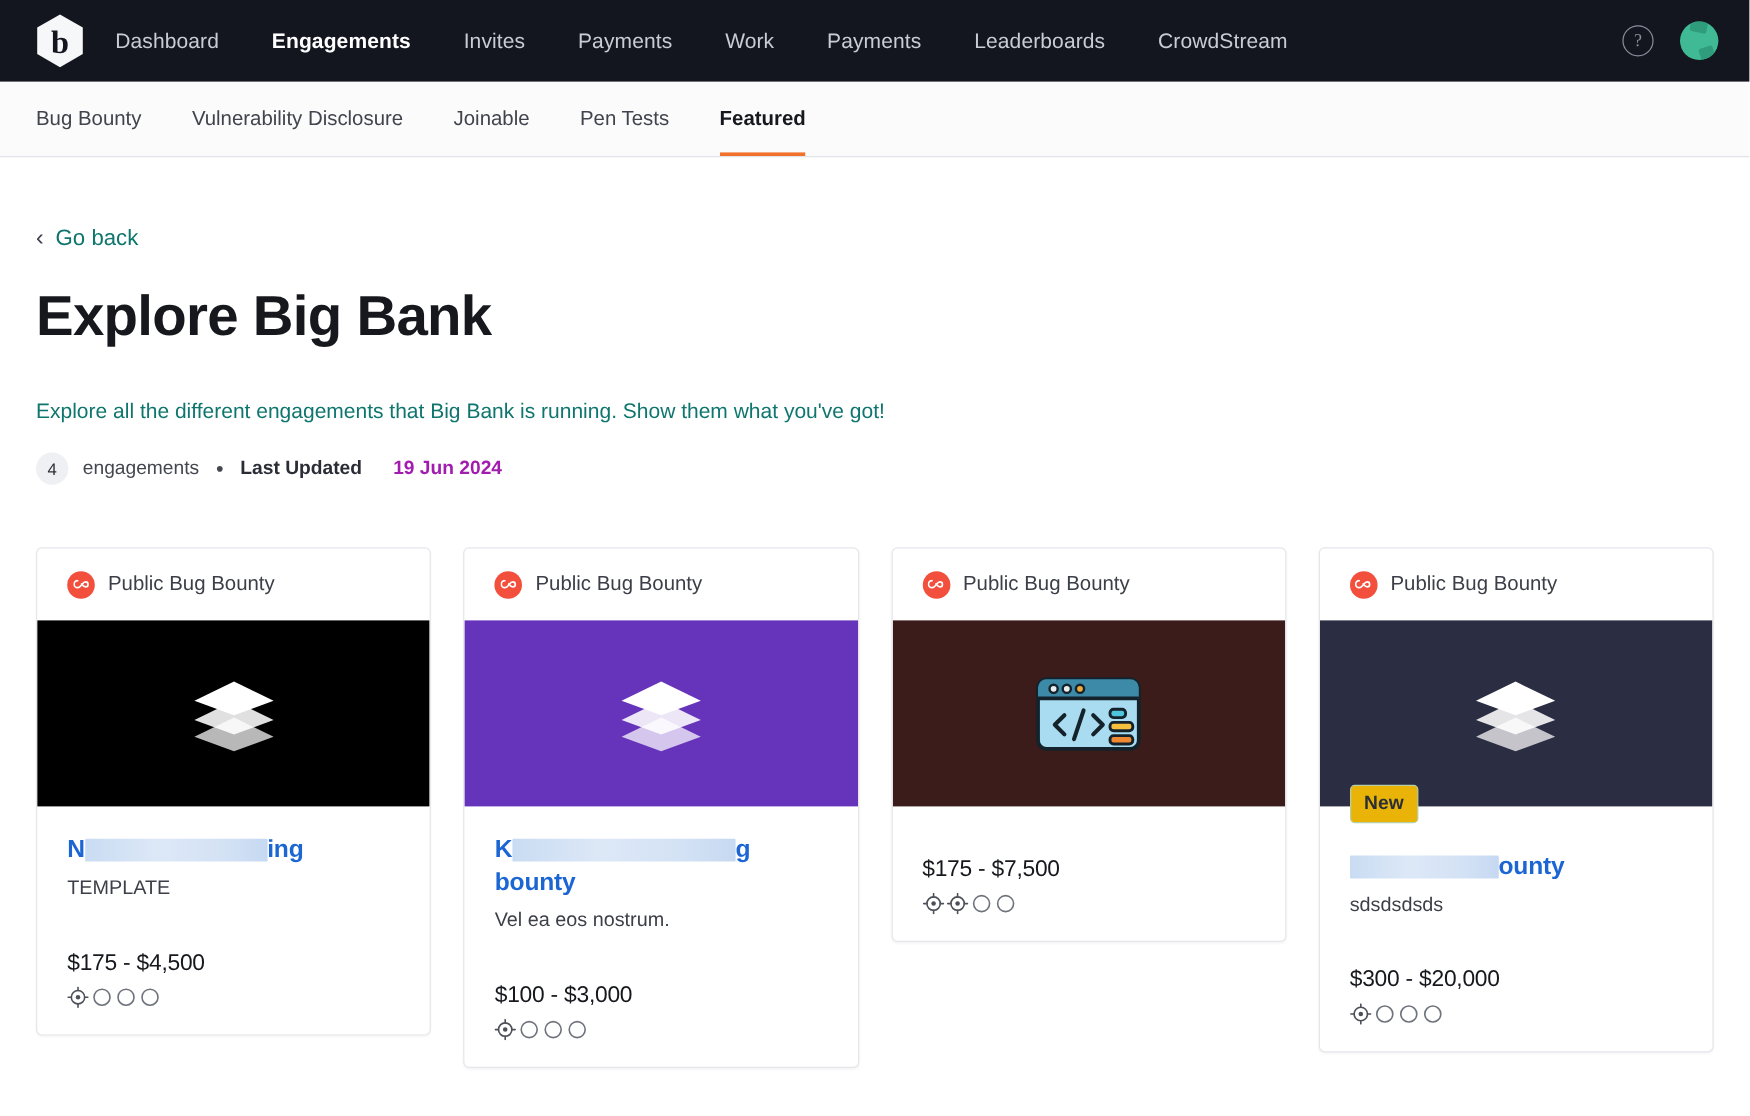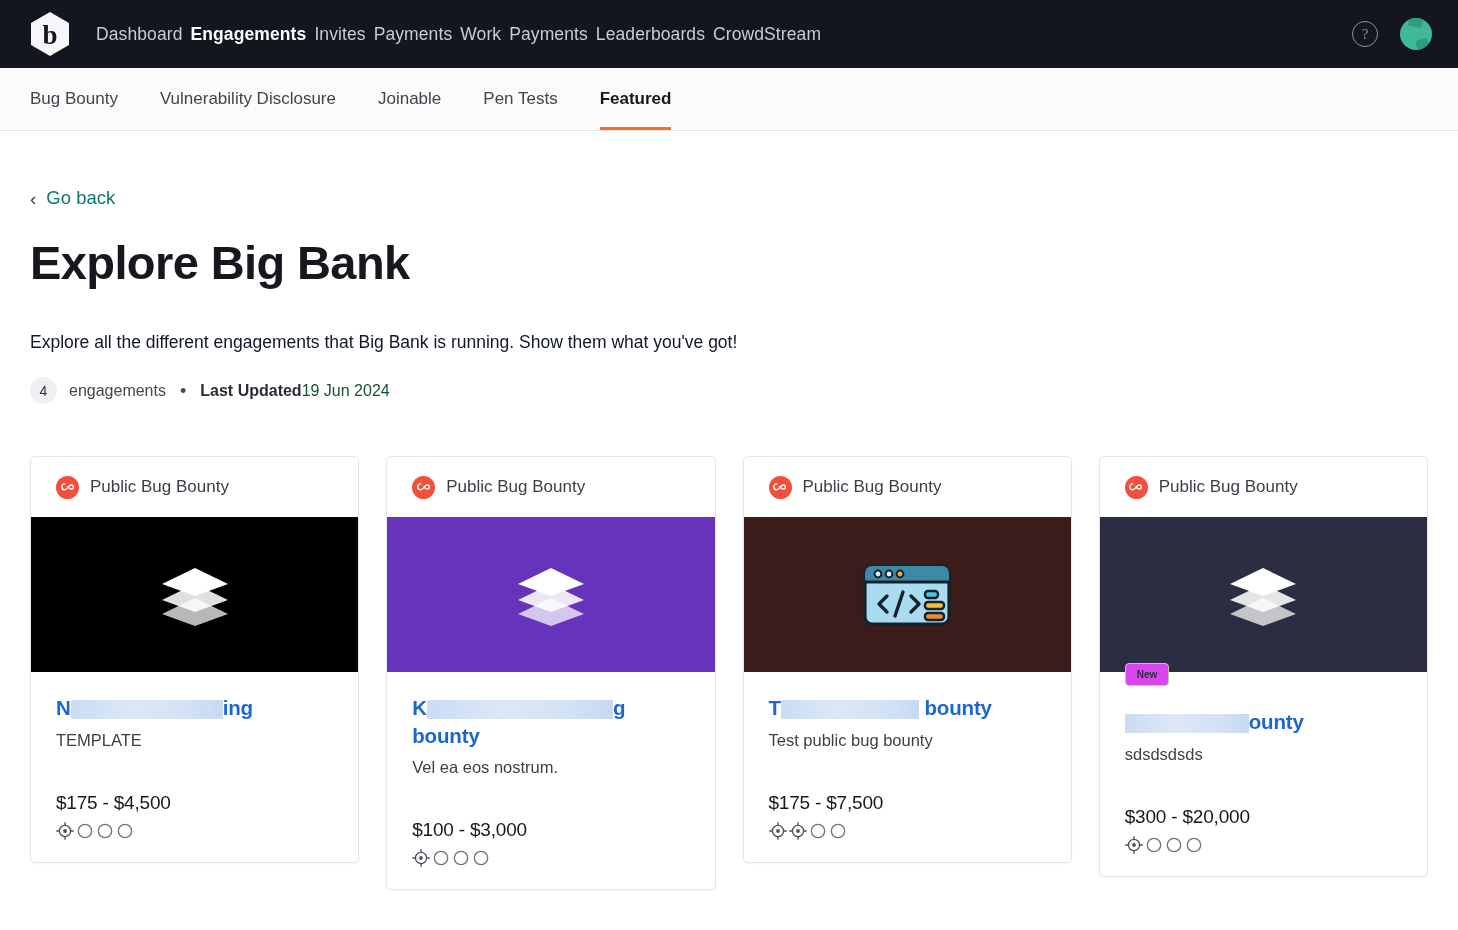--- a/index.html
+++ b/index.html
@@ -24,21 +24,21 @@
   }
   .logo-hex {
     width: 44px; height: 48px;
     flex: 0 0 auto;
     margin-right: 24px;
     display: flex; align-items: center; justify-content: center;
   }
   .topnav-links {
     display: flex;
     align-items: center;
-    gap: 8px;
+    gap: 44px;
     list-style: none;
   }
   .topnav-link {
     color: #c9ccd4;
     font-size: 17.5px;
     letter-spacing: 0.1px;
     cursor: pointer;
     white-space: nowrap;
   }
   .topnav-link.active {
@@ -147,21 +147,21 @@
   .page-title {
     margin-top: 26px;
     font-size: 47px;
     font-weight: 700;
     color: #16181d;
     letter-spacing: -0.6px;
   }
   .page-desc {
     margin-top: 42px;
     font-size: 17.5px;
-    color: #0f172a;
+    color: #0f766e;
   }
   .meta-row {
     margin-top: 24px;
     display: flex;
     align-items: center;
     gap: 0;
     font-size: 16px;
     color: #3c3f47;
   }
   .count-badge {
@@ -174,21 +174,21 @@
     margin-right: 12px;
   }
   .meta-label { color: #44474f; }
   .meta-dot {
     margin: 0 14px;
     color: #44474f;
     font-size: 18px;
     line-height: 1;
   }
   .meta-updated { font-weight: 600; color: #2a2d35; text-align: right; }
-  .meta-date { margin-left: 0; color: #14532d; }
+  .meta-date { margin-left: 26px; color: #a21caf; font-weight: bold; }
 
   
   .cards {
     margin-top: 52px;
     display: flex;
     gap: 27px;
     align-items: flex-start;
   }
   .card {
     width: 361px;
@@ -223,25 +223,25 @@
     height: 155px;
     display: flex;
     align-items: center;
     justify-content: center;
     position: relative;
   }
   .badge-new {
     position: absolute;
     left: 25px;
     bottom: -14px;
-    background: #d946ef;
+    background: #eab308;
     border: 1px solid #b6cfa4;
     border-radius: 4px;
     padding: 4px 11px;
-    font-size: 10px;
+    font-size: 16px;
     font-weight: 700;
     color: #2b2f36;
     line-height: 1.35;
   }
   .card-body {
     padding: 22px 25px 0 25px;
     flex: 1 0 auto;
   }
   .card-body.has-badge { padding-top: 36px; }
   .card-title {
@@ -457,26 +457,20 @@
           <path d="M4 24h84" stroke="#14232b" stroke-width="3"></path>
           <circle cx="17" cy="16" r="3.4" fill="#e8eef0" stroke="#14232b" stroke-width="2"></circle>
           <circle cx="28" cy="16" r="3.4" fill="#e8eef0" stroke="#14232b" stroke-width="2"></circle>
           <circle cx="39" cy="16" r="3.4" fill="#f0a93c" stroke="#14232b" stroke-width="2"></circle>
           <path d="M26 38l-8 8 8 8M42 34l-8 24M50 38l8 8-8 8" fill="none" stroke="#14232b" stroke-width="3.4" stroke-linecap="round" stroke-linejoin="round"></path>
           <rect x="64" y="33" width="13" height="7" rx="3" fill="#4fc4dd" stroke="#14232b" stroke-width="2.4"></rect>
           <rect x="64" y="44" width="19" height="7" rx="3" fill="#f5c03e" stroke="#14232b" stroke-width="2.4"></rect>
           <rect x="64" y="55" width="19" height="7" rx="3" fill="#ef8a33" stroke="#14232b" stroke-width="2.4"></rect>
         </svg>
       </div>
-      <div class="card-body">
-        <div class="card-title">
-          <span>T</span><span class="redact" style="width: 138px;"></span><span> bounty</span>
-        </div>
-        <div class="card-sub">Test public bug bounty</div>
-      </div>
       <div class="card-foot">
         <div class="card-price">$175 - $7,500</div>
         <div class="rating">
             <span>
               <svg width="18" height="18" viewBox="0 0 20 20">
                 <circle cx="10" cy="10" r="6.2" fill="none" stroke="#4c5059" stroke-width="1.5"></circle>
                 <circle cx="10" cy="10" r="2.1" fill="#4c5059"></circle>
                 <path d="M10 0.8v3M10 16.2v3M0.8 10h3M16.2 10h3" stroke="#4c5059" stroke-width="1.5" stroke-linecap="round"></path>
               </svg>
             </span>

